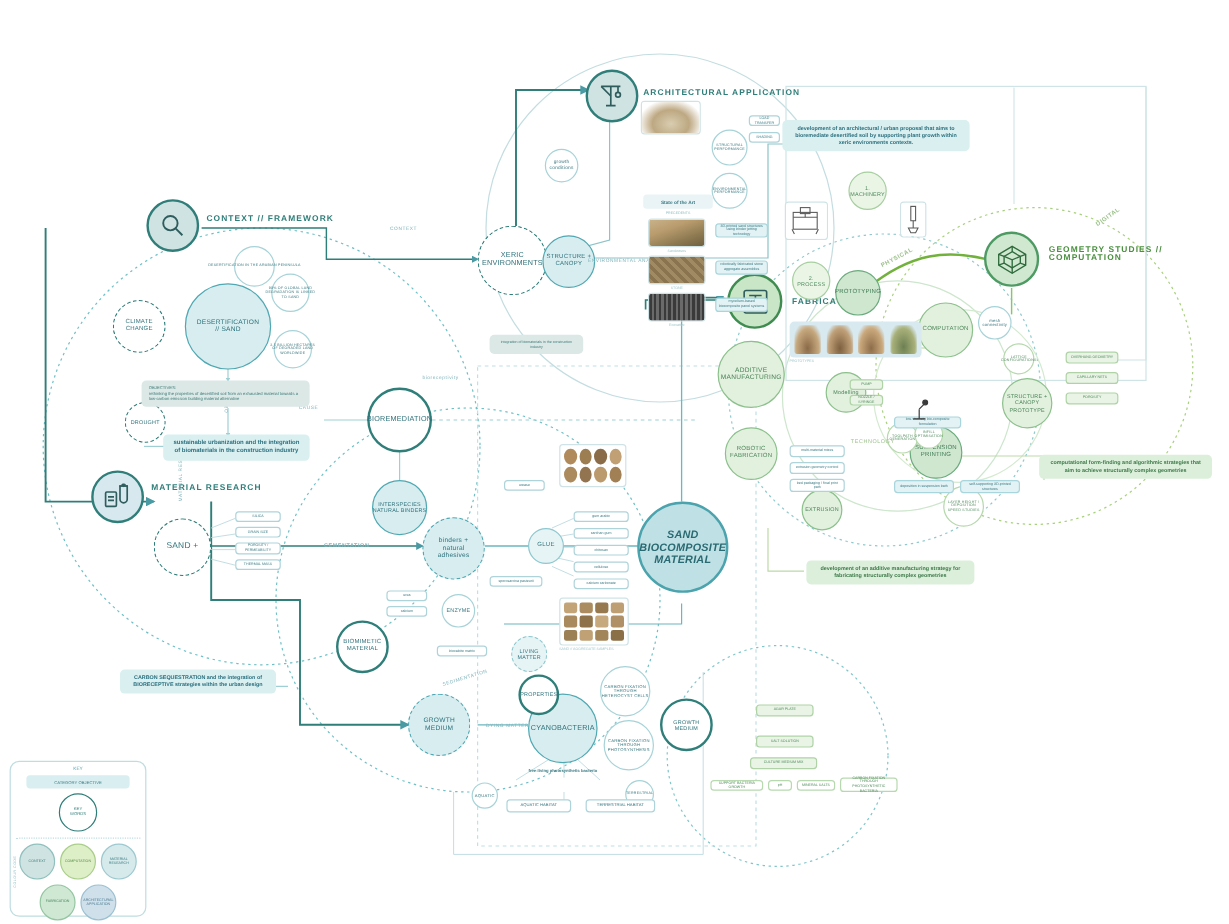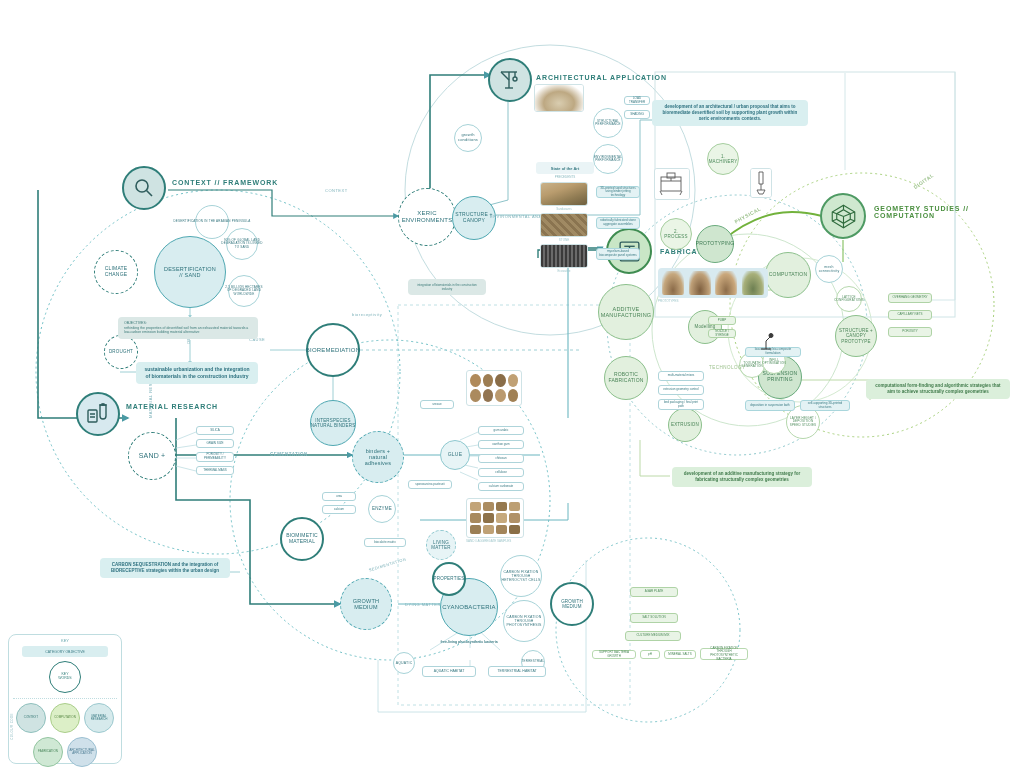--- a/index.html
+++ b/index.html
@@ -203,20 +203,25 @@
       </svg>
   </div>
 
   <div class="cat-label t7" style="left:172px;top:179px;">CONTEXT // FRAMEWORK</div>
   <div class="cat-label t7" style="left:126px;top:403px;">MATERIAL RESEARCH</div>
   <div class="cat-label t7" style="left:536px;top:74px;">ARCHITECTURAL APPLICATION</div>
   <div class="cat-label t7" style="left:660px;top:248px;">FABRICATION</div>
   <div class="cat-label t7" style="left:874px;top:205px;white-space:pre;color:#4a8f3f;">GEOMETRY STUDIES //
 COMPUTATION</div>
 
+  <div class="node hub t9" style="left:531px;top:418px;width:76px;height:76px;white-space:pre;">
+    <span>SAND
+BIOCOMPOSITE
+MATERIAL</span>
+  </div>
 
   <div class="node maj-teal-ring dash-teal t5" style="left:94px;top:250px;width:44px;height:44px;white-space:pre;">
     <span>CLIMATE
 CHANGE</span></div>
 
   <div class="node maj-teal t55" style="left:154px;top:236px;width:72px;height:72px;white-space:pre;">
     <span>DESERTIFICATION
 // SAND</span></div>
 
   <div class="node maj-teal-ring dash-teal t45" style="left:104px;top:335px;width:34px;height:34px;">

